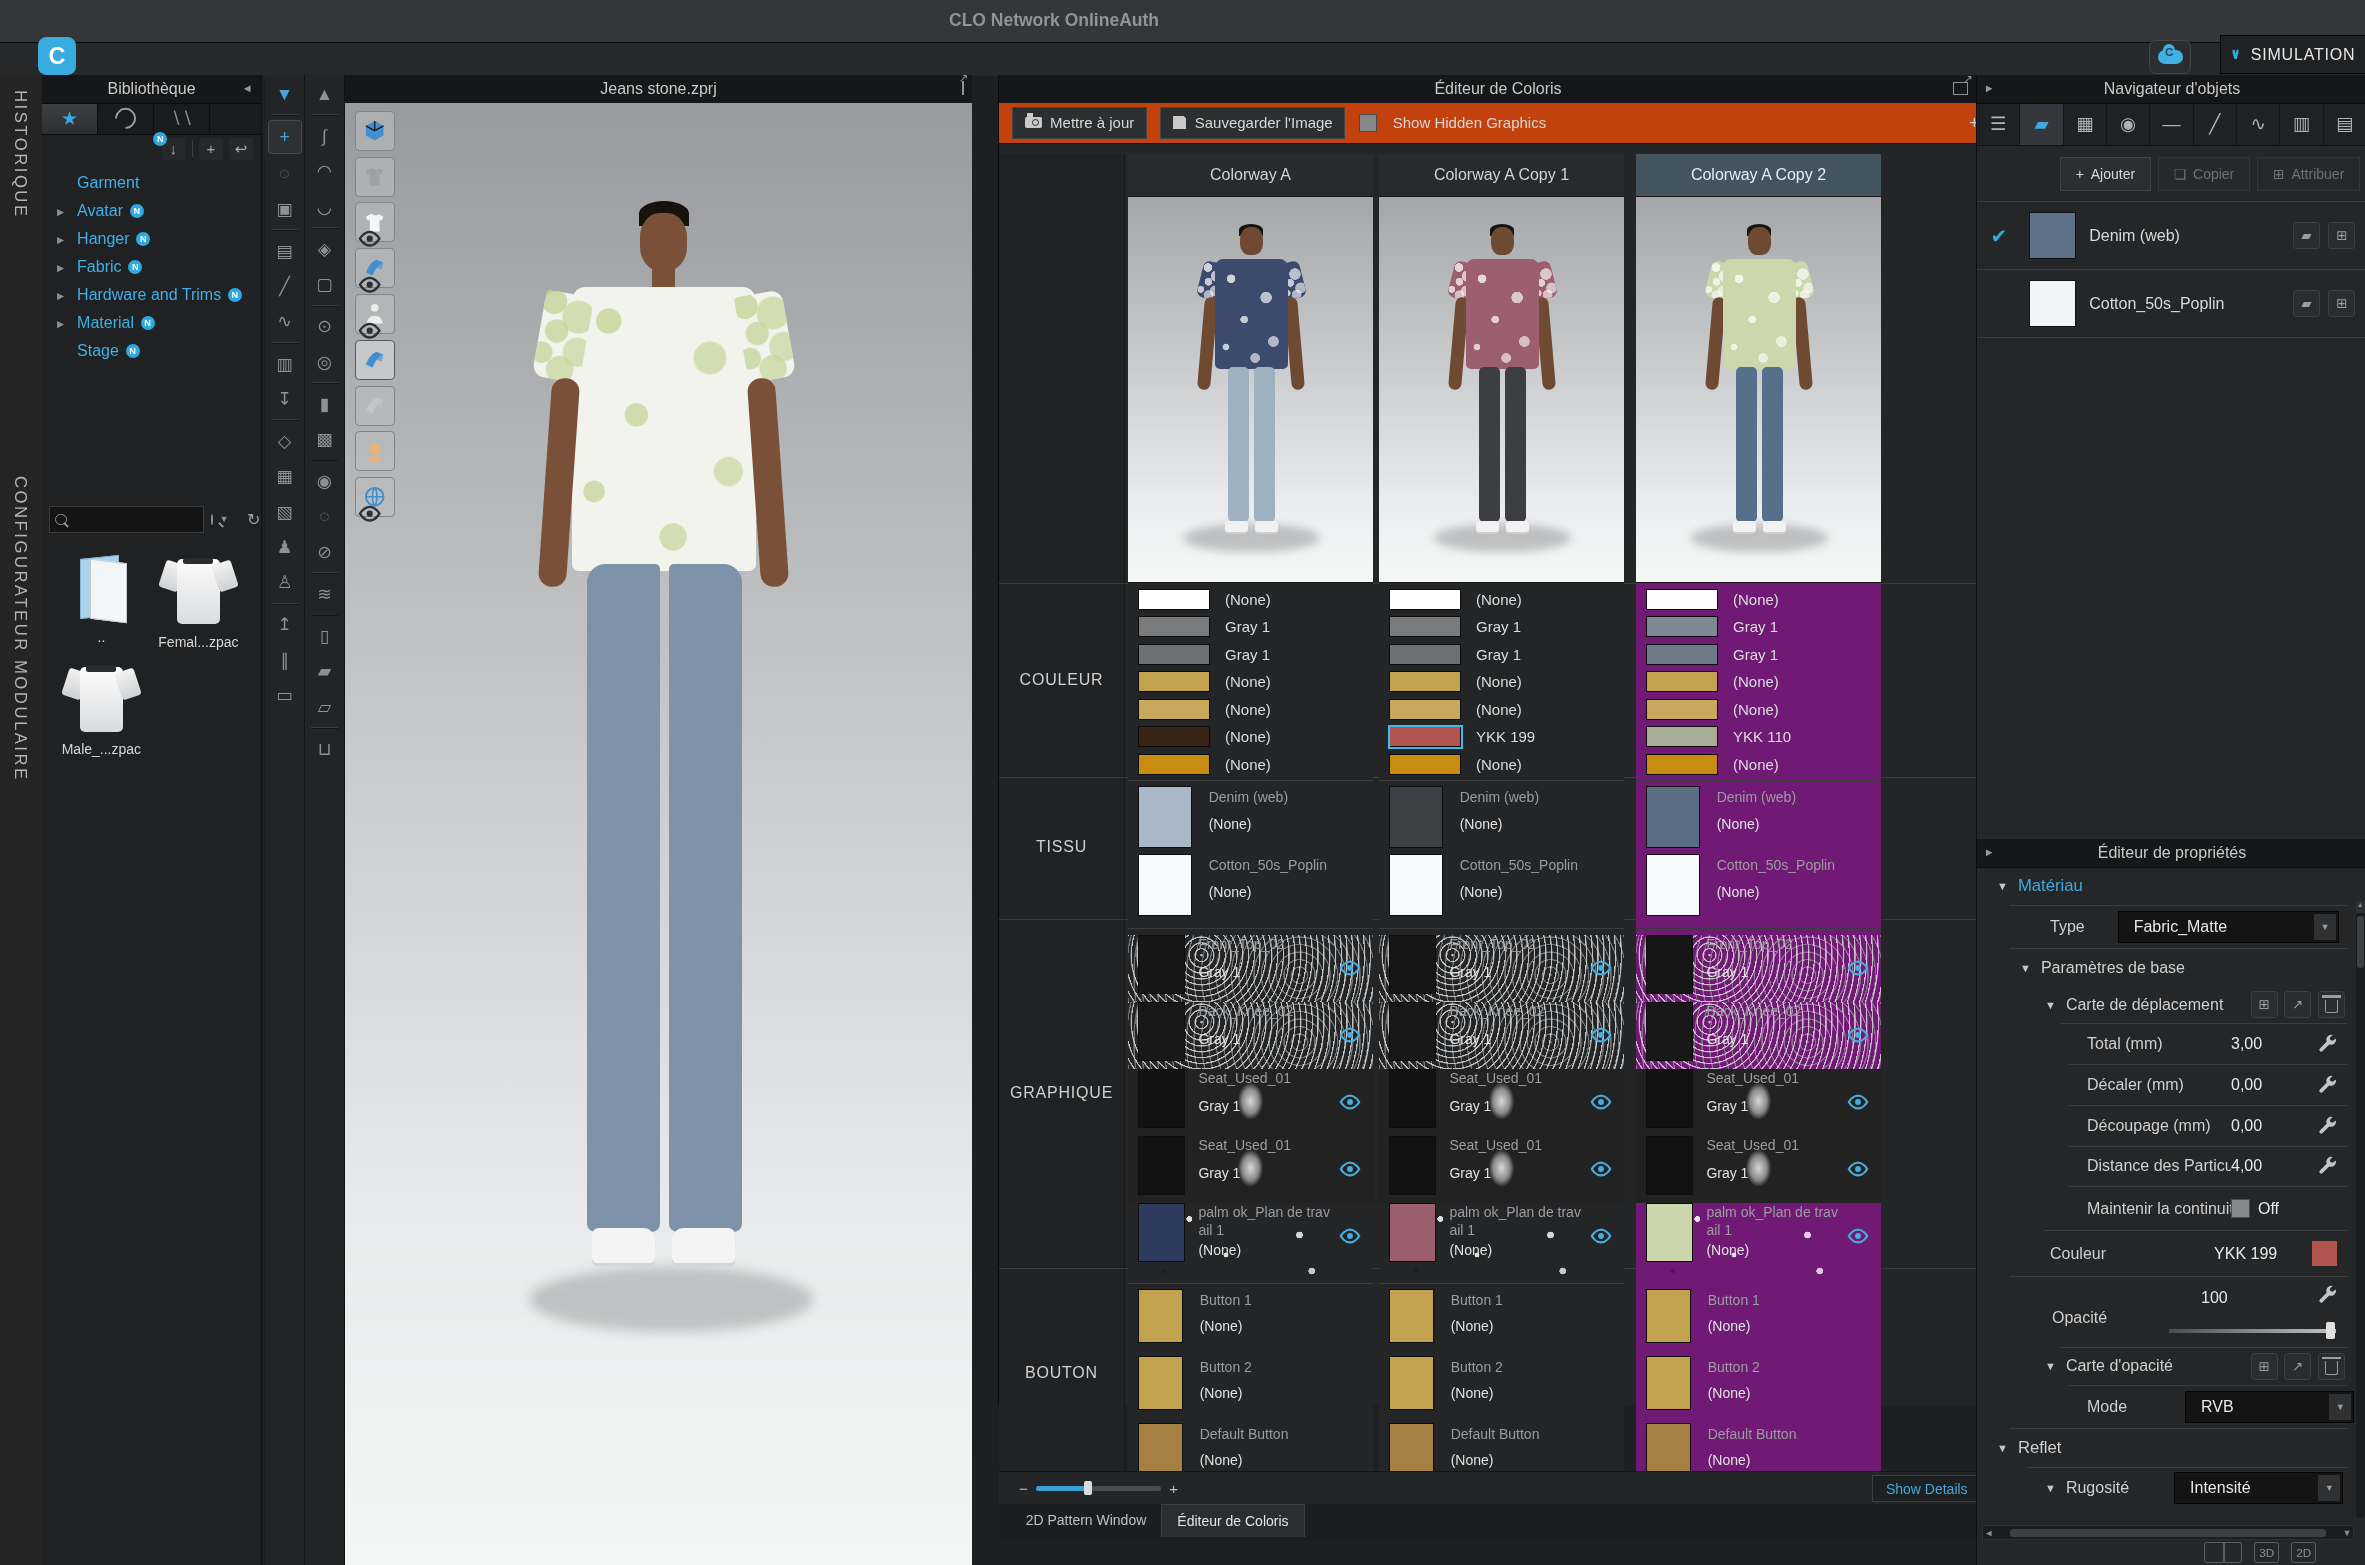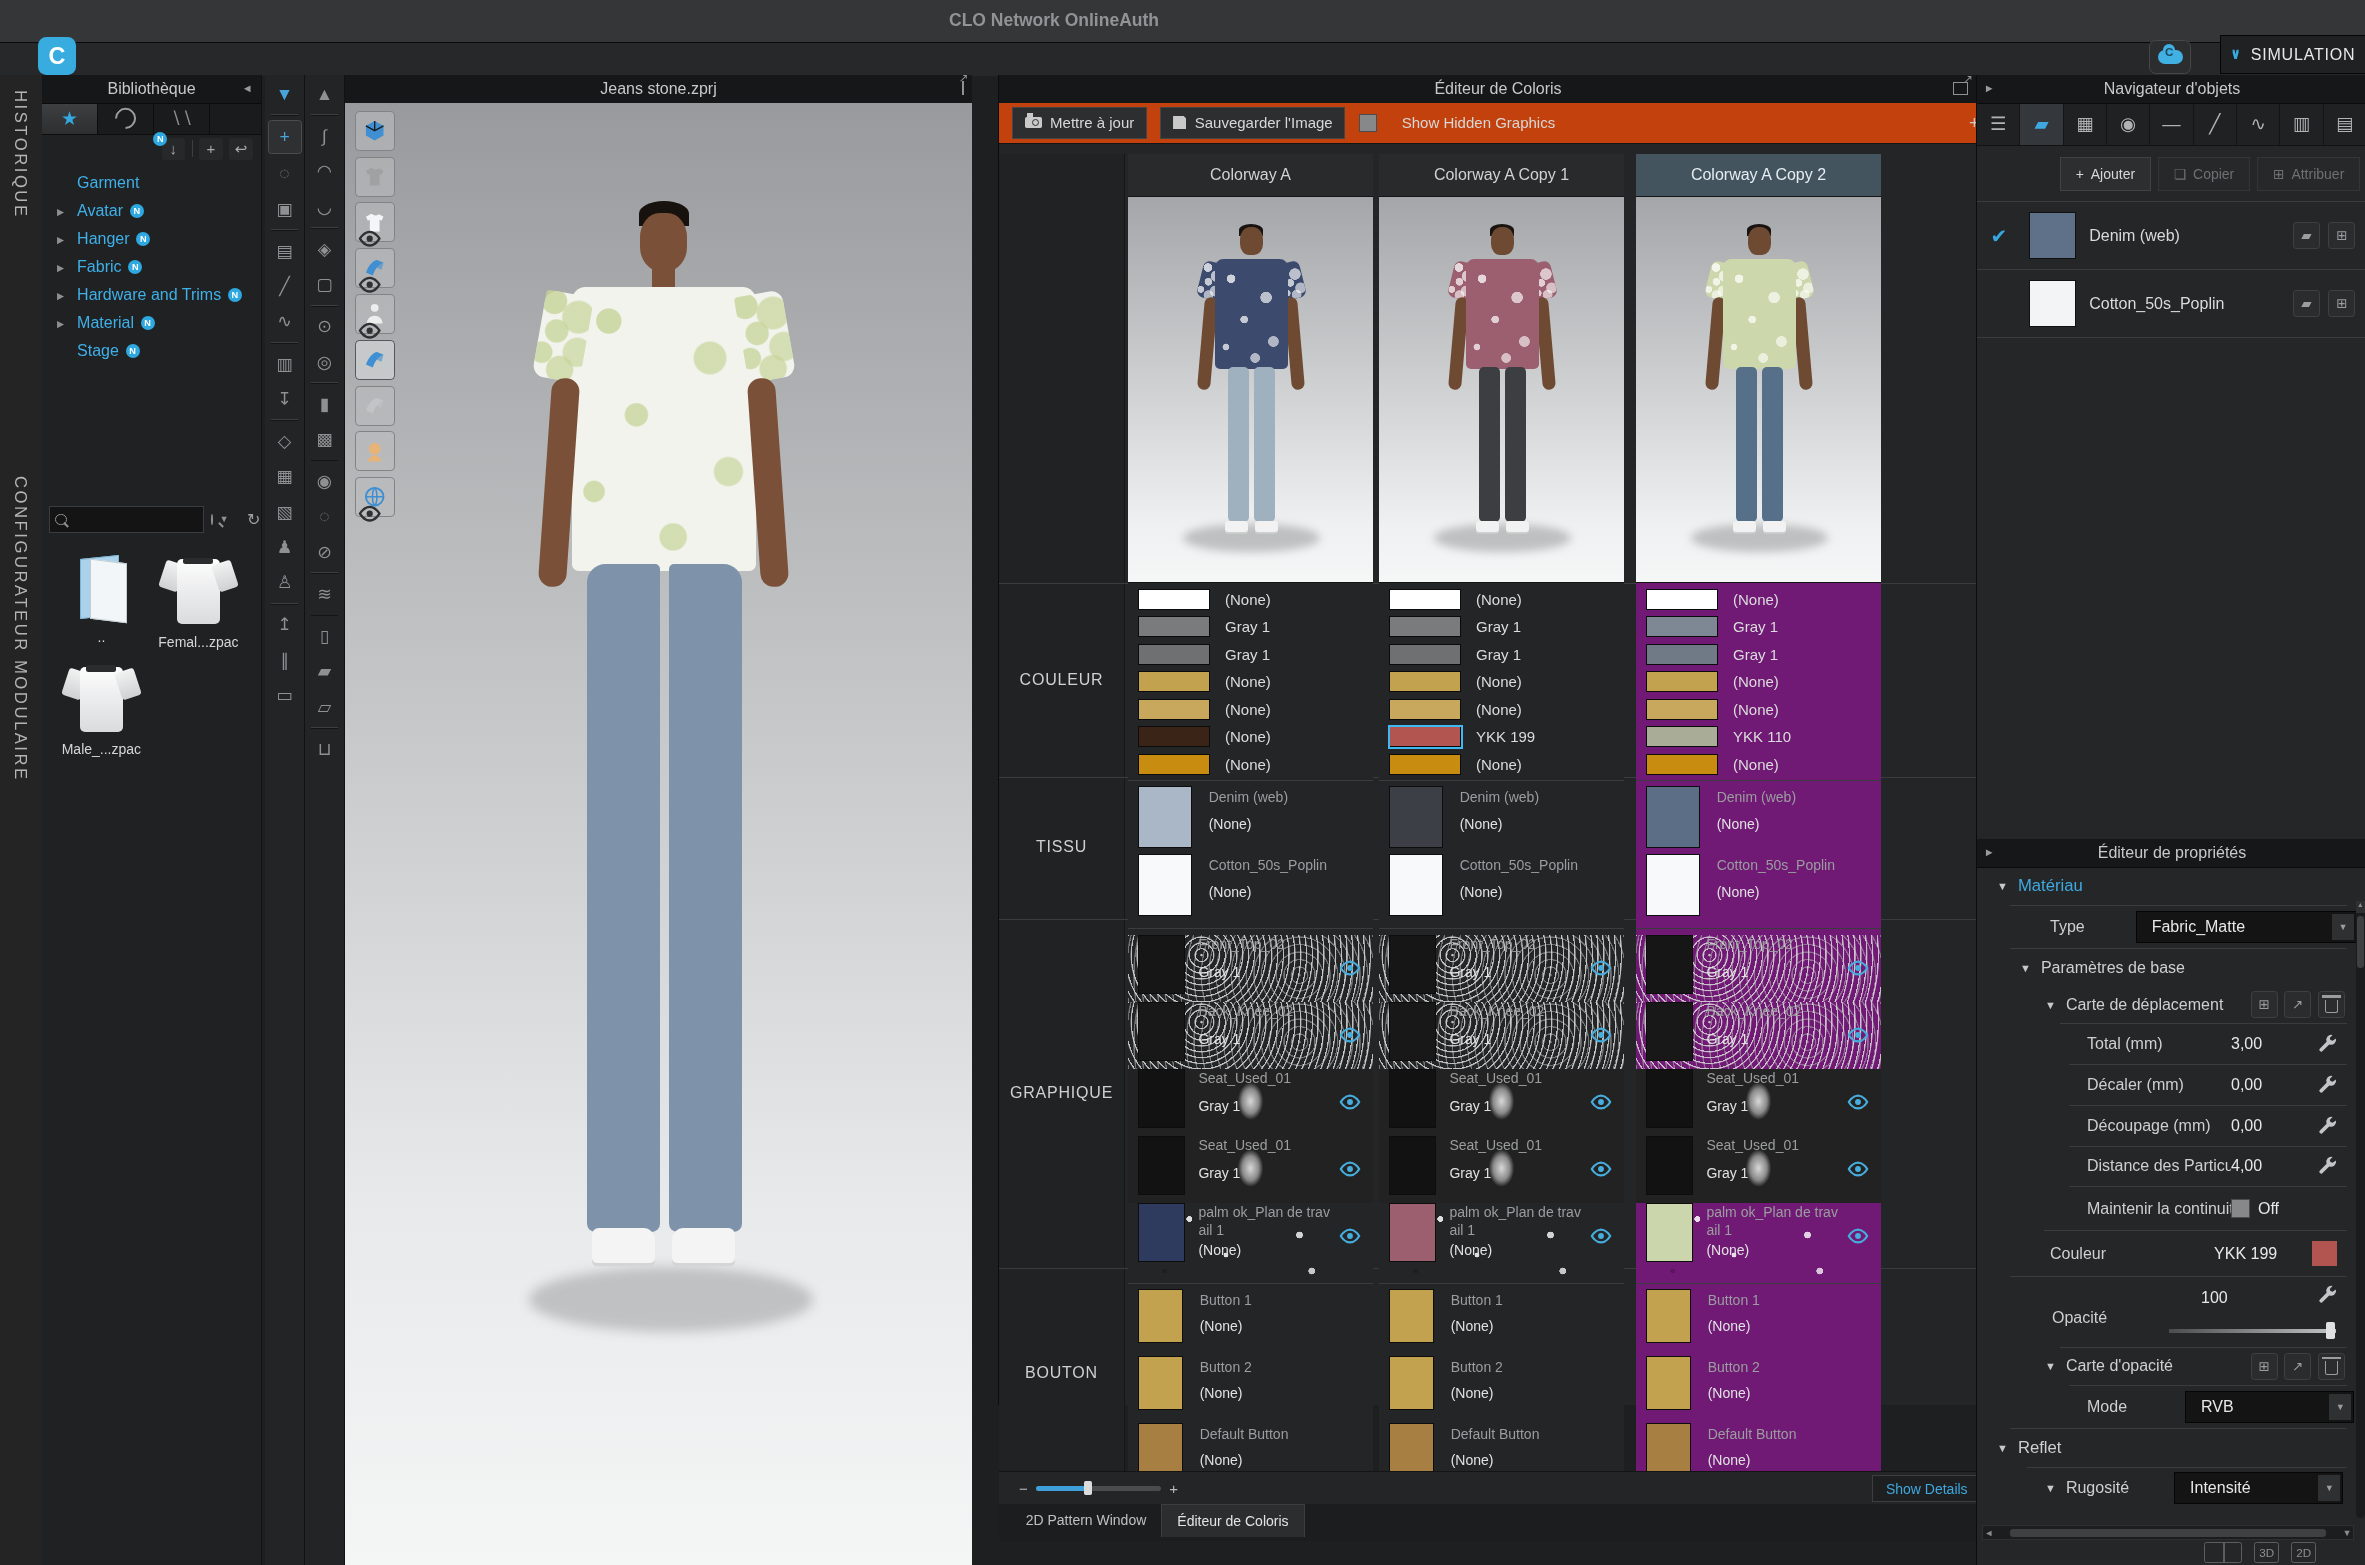--- a/index.html
+++ b/index.html
@@ -808,21 +808,21 @@
   </div>
   <div id="cwtoolbar">
     <div class="btn">
         <span class="cam"></span>
         <span>Mettre à jour</span>
       </div>
     <div class="btn">
         <span class="flo"></span>
         <span>Sauvegarder l'Image</span>
       </div>
-    <div style="display:flex;align-items:center;gap:25px">
+    <div style="display:flex;align-items:center;gap:16px">
       <span class="chk"></span>
       <span style="font-size:15px;color:#d8d8d8">Show Hidden Graphics</span>
     </div>
   </div>
   <div id="cwplus">+</div>
 
   <div id="cwlabels">
     <span class="seclab" style="top:517px">COULEUR</span>
     <span class="seclab" style="top:684px">TISSU</span>
     <span class="seclab" style="top:930px">GRAPHIQUE</span>
@@ -1423,21 +1423,21 @@
   </div>
 
   <div id="propcontent">
     <div class="prow" style="height:37px;padding-left:20px">
       <span class="tri">▼</span>
       <span style="color:#3fa8e0;font-size:16.7px">Matériau</span>
     </div>
     <div class="pdivider"></div>
     <div class="prow" style="height:43px;padding-left:73px;gap:20px">
       <span class="plabel">Type</span>
-      <span class="select" style="width:219px;margin-left:31px">
+      <span class="select" style="width:219px;margin-left:13px">
         <span class="sval">Fabric_Matte</span>
         <span class="sdd">▼</span>
       </span>
     </div>
     <div class="pdivider"></div>
     <div class="prow" style="height:37px;padding-left:43px">
       <span class="tri">▼</span>
       <span class="plabel">Paramètres de base</span>
     </div>
     <div class="prow" style="height:37px;padding-left: 68px">

